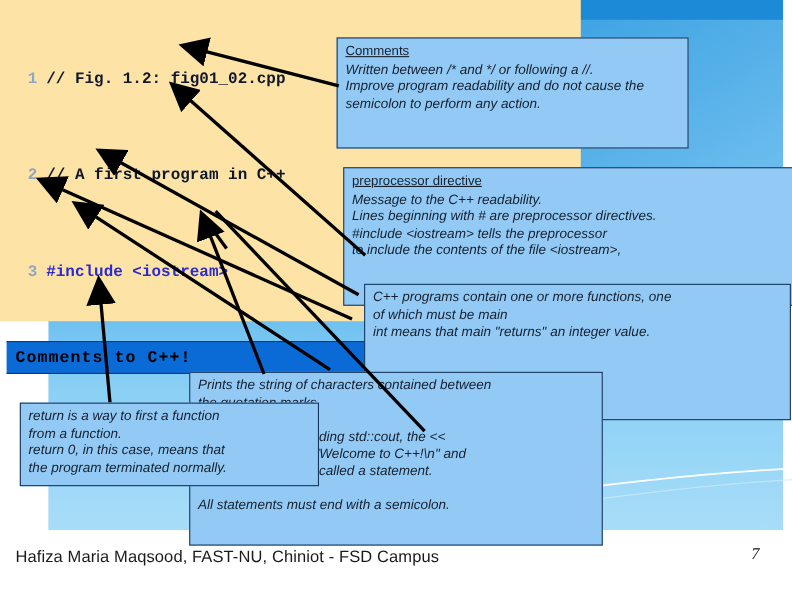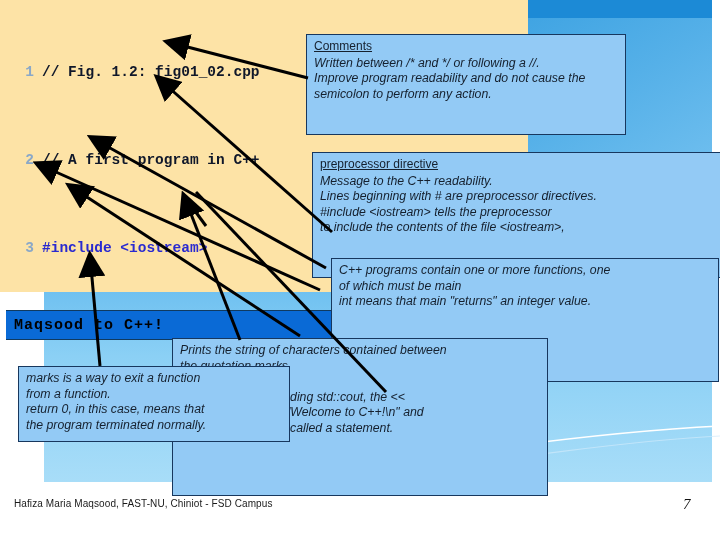--- a/index.html
+++ b/index.html
@@ -148,21 +148,21 @@
     width: 720px; height: 540px;
     pointer-events: none;
     z-index: 7;
   }
 
   
   .footer-text {
     position: absolute;
     left: 14px; top: 498px;
     font-family: "Liberation Sans", sans-serif;
-    font-size: 10px;
+    font-size: 15px;
     color: #1a1a1a;
     letter-spacing: 0.1px;
   }
   .page-num {
     position: absolute;
     left: 683px; top: 496px;
     font-family: "Liberation Serif", serif;
     font-style: italic;
     font-size: 15px;
     color: #111111;
@@ -194,21 +194,21 @@
     
     
     
     
     
     
     
   </div>
 
   <div class="console-bar">
-    <span>Maqsood to C++!</span>
+    <span>Comments to C++!</span>
   </div>
 
   <div class="callout" id="callout-comments">
     <span class="hdr">Comments</span>
     <span class="ln2">Written between /* and */ or following a //.</span>
     <span class="ln2">Improve program readability and do not cause the</span>
     <span class="ln2">semicolon to perform any action.</span>
   </div>
 
   <div class="callout" id="callout-preproc">
@@ -231,24 +231,25 @@
   </div>
 
   <div class="callout" id="callout-prints">
     <span class="ln2">Prints the string of characters contained between</span>
     <span class="ln2">the quotation marks.</span>
     <span class="ln2">&nbsp;</span>
     <span class="ln2">The entire line, including std::cout, the &lt;&lt;</span>
     <span class="ln2">operator, the string "Welcome to C++!\n" and</span>
     <span class="ln2">the semicolon (;), is called a statement.</span>
     <span class="ln2">&nbsp;</span>
+    <span class="ln2">All statements must end with a semicolon.</span>
   </div>
 
   <div class="callout" id="callout-return">
-    <span class="ln2">marks is a way to exit a function</span>
+    <span class="ln2">return is a way to first a function</span>
     <span class="ln2">from a function.</span>
     <span class="ln2">return 0, in this case, means that</span>
     <span class="ln2">the program terminated normally.</span>
   </div>
 
   <svg class="arrows" viewBox="0 0 720 540">
     <defs>
       <marker id="ah" markerWidth="9" markerHeight="9" refX="7" refY="4.5" orient="auto">
         <path d="M0,0 L9,4.5 L0,9 z" fill="#000000"></path>
       </marker>

